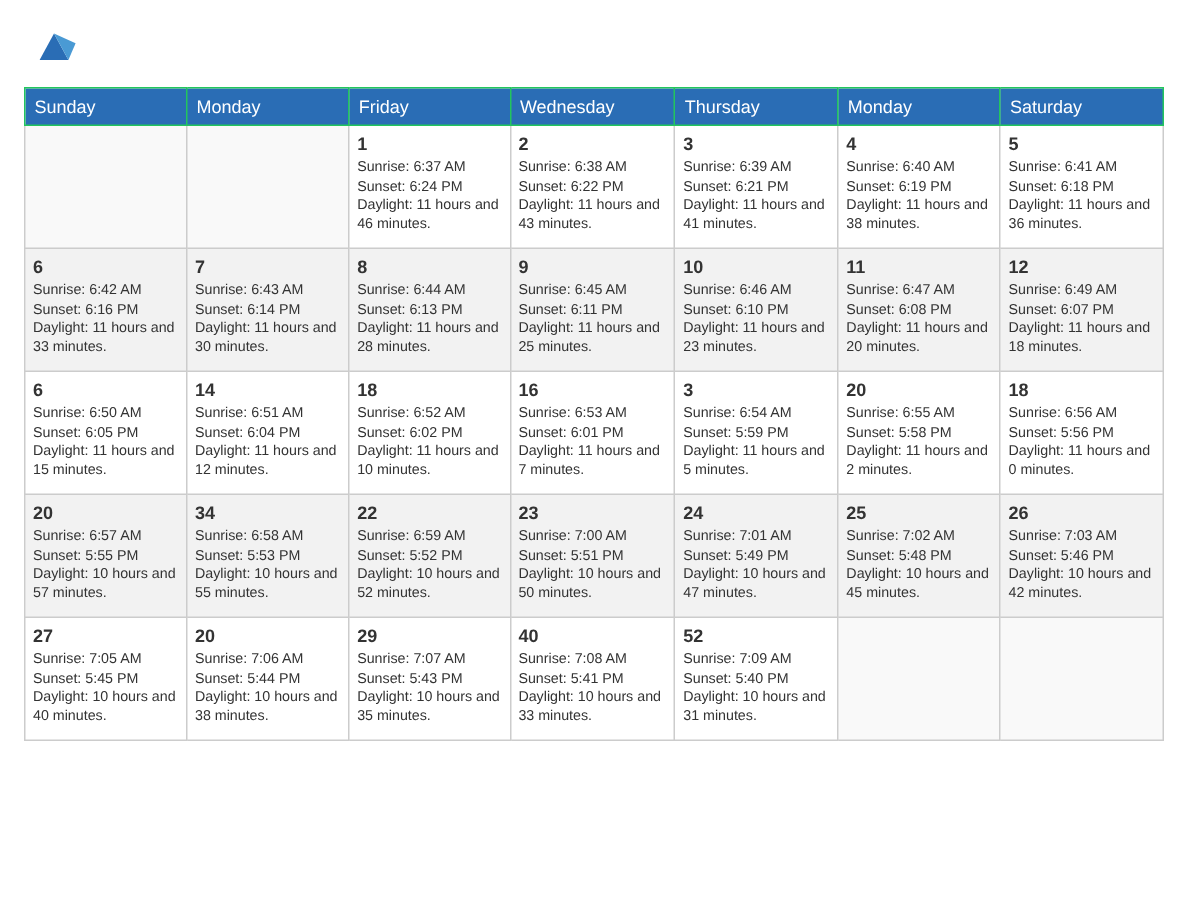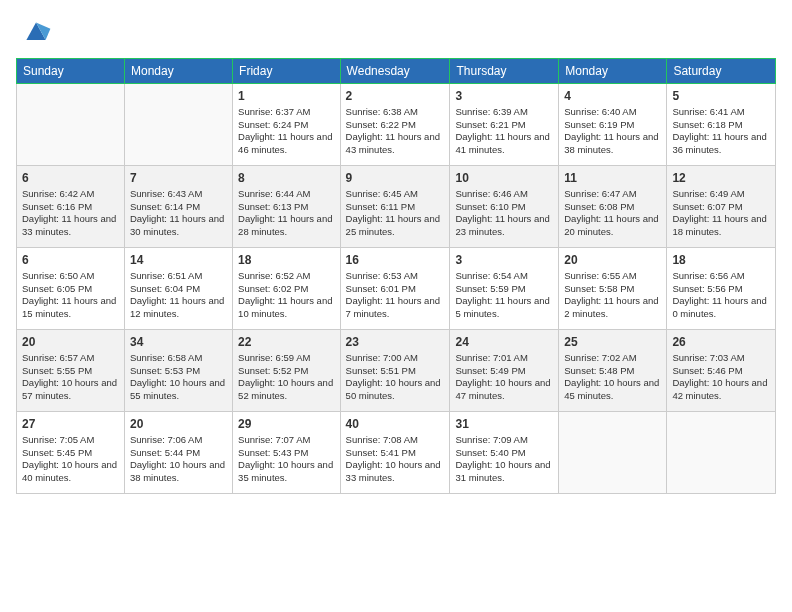--- a/index.html
+++ b/index.html
@@ -257,21 +257,21 @@
           </td>
           <td>
             <span class="day-num">29</span>
             <div class="day-info">Sunrise: 7:07 AM<br>Sunset: 5:43 PM<br>Daylight: 10 hours and 35 minutes.</div>
           </td>
           <td>
             <span class="day-num">40</span>
             <div class="day-info">Sunrise: 7:08 AM<br>Sunset: 5:41 PM<br>Daylight: 10 hours and 33 minutes.</div>
           </td>
           <td>
-            <span class="day-num">31</span>
+            <span class="day-num">52</span>
             <div class="day-info">Sunrise: 7:09 AM<br>Sunset: 5:40 PM<br>Daylight: 10 hours and 31 minutes.</div>
           </td>
           <td class="empty"></td>
           <td class="empty"></td>
         </tr>
       </tbody>
   </table>
 </div>
 
 </body></html>

